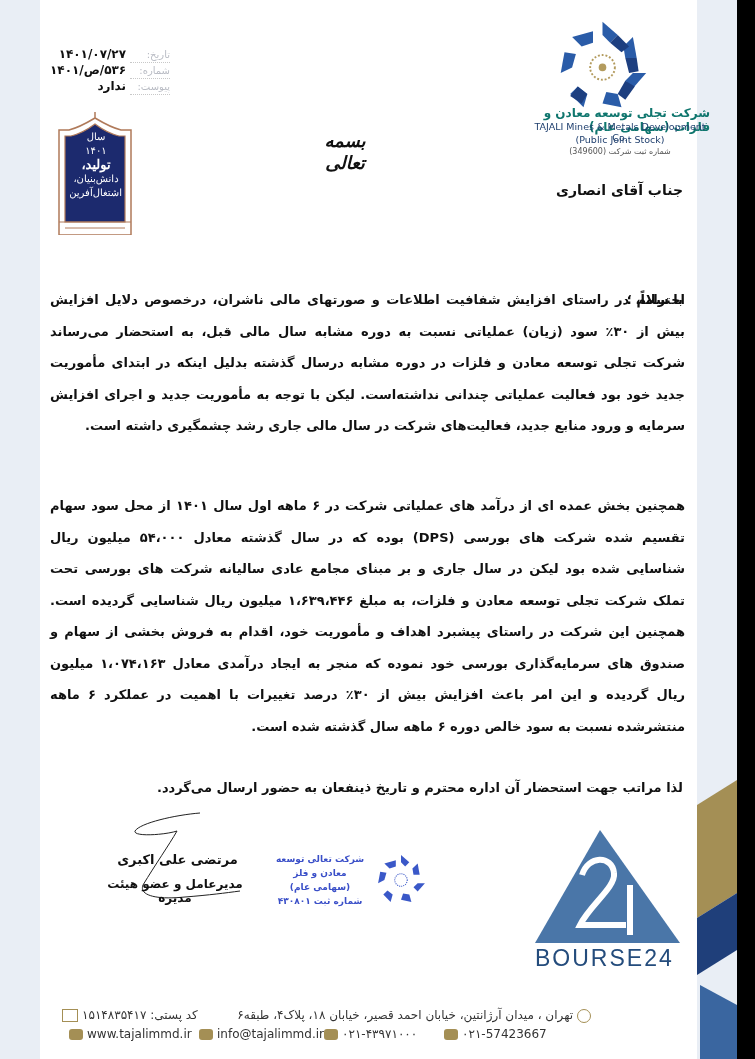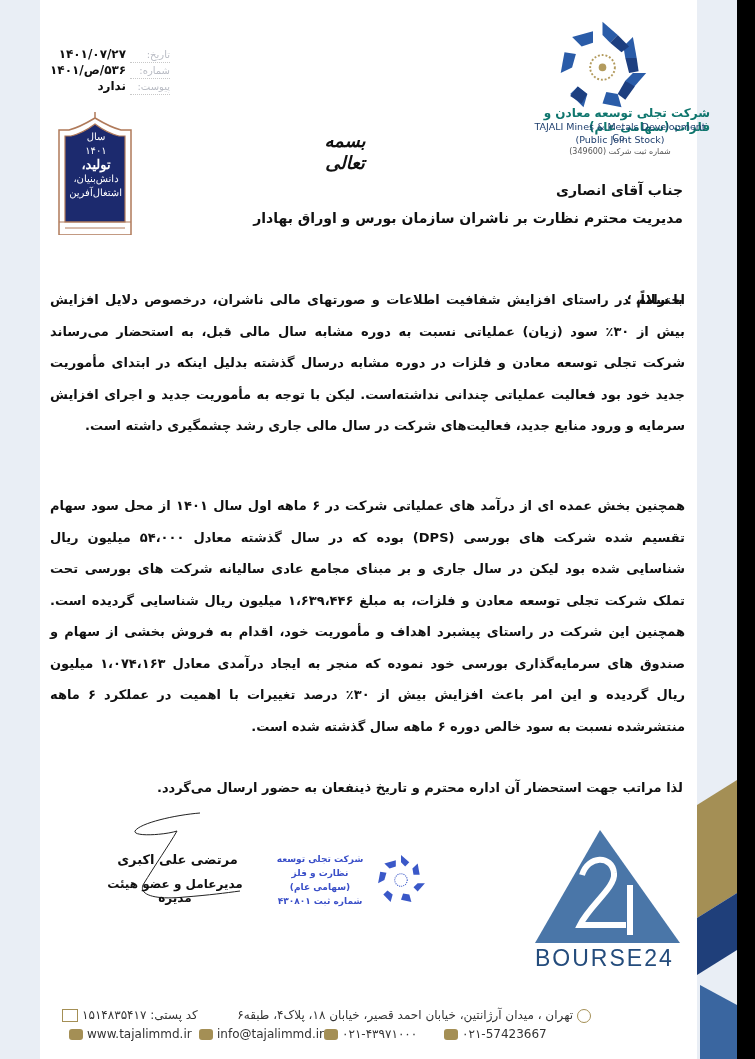--- a/index.html
+++ b/index.html
@@ -114,21 +114,20 @@
 </svg>
 <div class="co-fa">شرکت تجلی توسعه معادن و فلزات (سهامی عام)</div>
 <div class="co-en">TAJALI Mines &amp; Metals Development Co.</div>
 <div class="co-en2">(Public Joint Stock)</div>
 <div class="co-reg">شماره ثبت شرکت (349600)</div>
 
 <div class="bism">بسمه تعالی</div>
 
 <div class="addressee">
   <div>جناب آقای انصاری</div>
-  <div>مدیریت محترم نظارت بر ناشران سازمان بورس و اوراق بهادار</div>
 </div>
 
 <div class="salam">با سلام ؛</div>
 
 <div class="para p1">احتراماً، در راستای افزایش شفافیت اطلاعات و صورتهای مالی ناشران، درخصوص دلایل افزایش بیش از ۳۰٪ سود (زیان) عملیاتی نسبت به دوره مشابه سال مالی قبل، به استحضار می‌رساند شرکت تجلی توسعه معادن و فلزات در دوره مشابه درسال گذشته بدلیل اینکه در ابتدای مأموریت جدید خود بود فعالیت عملیاتی چندانی نداشته‌است. لیکن با توجه به مأموریت جدید و اجرای افزایش سرمایه و ورود منابع جدید، فعالیت‌های شرکت در سال مالی جاری رشد چشمگیری داشته است.</div>
 <div class="para p2">همچنین بخش عمده ای از درآمد های عملیاتی شرکت در ۶ ماهه اول سال ۱۴۰۱ از محل سود سهام تقسیم شده شرکت های بورسی (DPS) بوده که در سال گذشته معادل ۵۴،۰۰۰ میلیون ریال شناسایی شده بود لیکن در سال جاری و بر مبنای مجامع عادی سالیانه شرکت های بورسی تحت تملک شرکت تجلی توسعه معادن و فلزات، به مبلغ ۱،۶۳۹،۴۴۶ میلیون ریال شناسایی گردیده است. همچنین این شرکت در راستای پیشبرد اهداف و مأموریت خود، اقدام به فروش بخشی از سهام و صندوق های سرمایه‌گذاری بورسی خود نموده که منجر به ایجاد درآمدی معادل ۱،۰۷۴،۱۶۳ میلیون ریال گردیده و این امر باعث افزایش بیش از ۳۰٪ درصد تغییرات با اهمیت در عملکرد ۶ ماهه منتشرشده نسبت به سود خالص دوره ۶ ماهه سال گذشته شده است.</div>
 
 <div class="closing">لذا مراتب جهت استحضار آن اداره محترم و تاریخ ذینفعان به حضور ارسال می‌گردد.</div>
 
 <svg class="signature" width="140" height="110">
@@ -143,21 +142,21 @@
     <polygon points="82,20 86,42 74,42 72,30"></polygon>
     <polygon points="96,58 82,74 74,66 82,58"></polygon>
     <polygon points="70,94 50,90 54,78 66,80"></polygon>
     <polygon points="30,94 16,80 24,72 34,80"></polygon>
     <polygon points="6,58 10,36 22,38 18,52"></polygon>
     <polygon points="18,20 40,14 40,26 28,30"></polygon>
   </g>
   <circle cx="50" cy="52" r="12" fill="none" stroke="#3a58c8" stroke-width="2" stroke-dasharray="2 2"></circle>
 </svg>
 <div class="stamp-text">
-  <div>شرکت تجلی توسعه نظارت و فلز</div>
+  <div>شرکت تعالی توسعه معادن و فلز</div>
   <div>(سهامی عام)</div>
   <div>شماره ثبت ۴۳۰۸۰۱</div>
 </div>
 
 <svg class="bourse" viewBox="0 0 165 120">
   <polygon points="70,5 150,118 5,118" fill="#4a76a8"></polygon>
   <path d="M52 50 C58 30 82 30 84 48 C86 62 60 80 50 100 L96 100" fill="none" stroke="#fff" stroke-width="6"></path>
   <path d="M100 60 L100 110" stroke="#fff" stroke-width="6"></path>
 </svg>
 <div class="bourse-text">BOURSE24</div>

